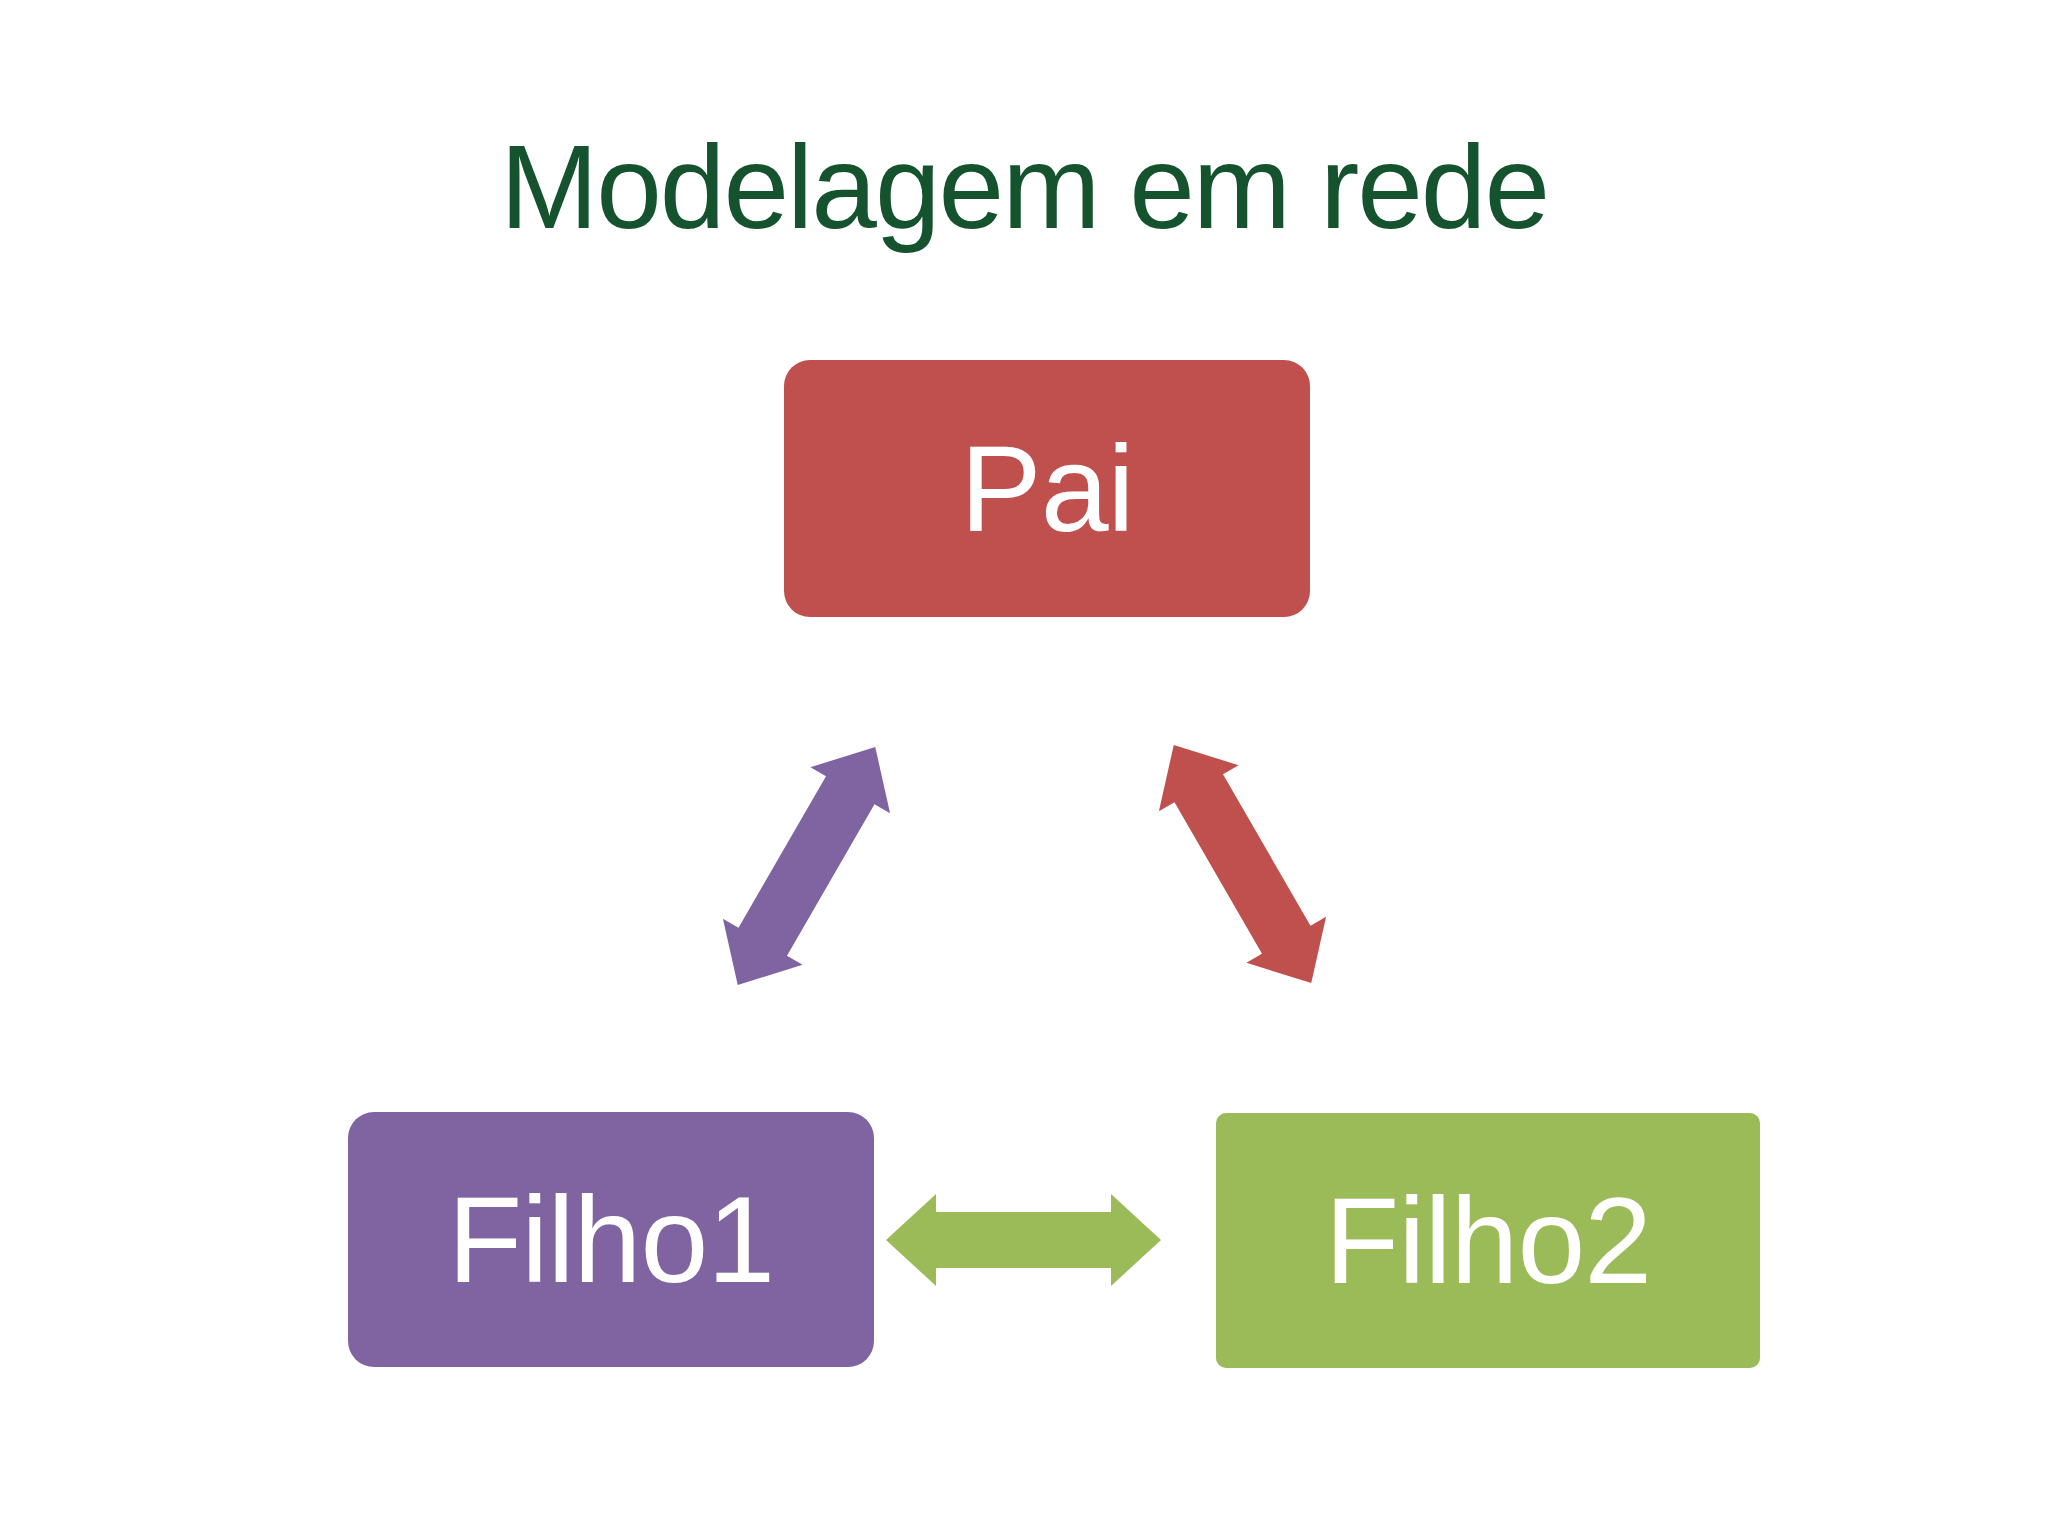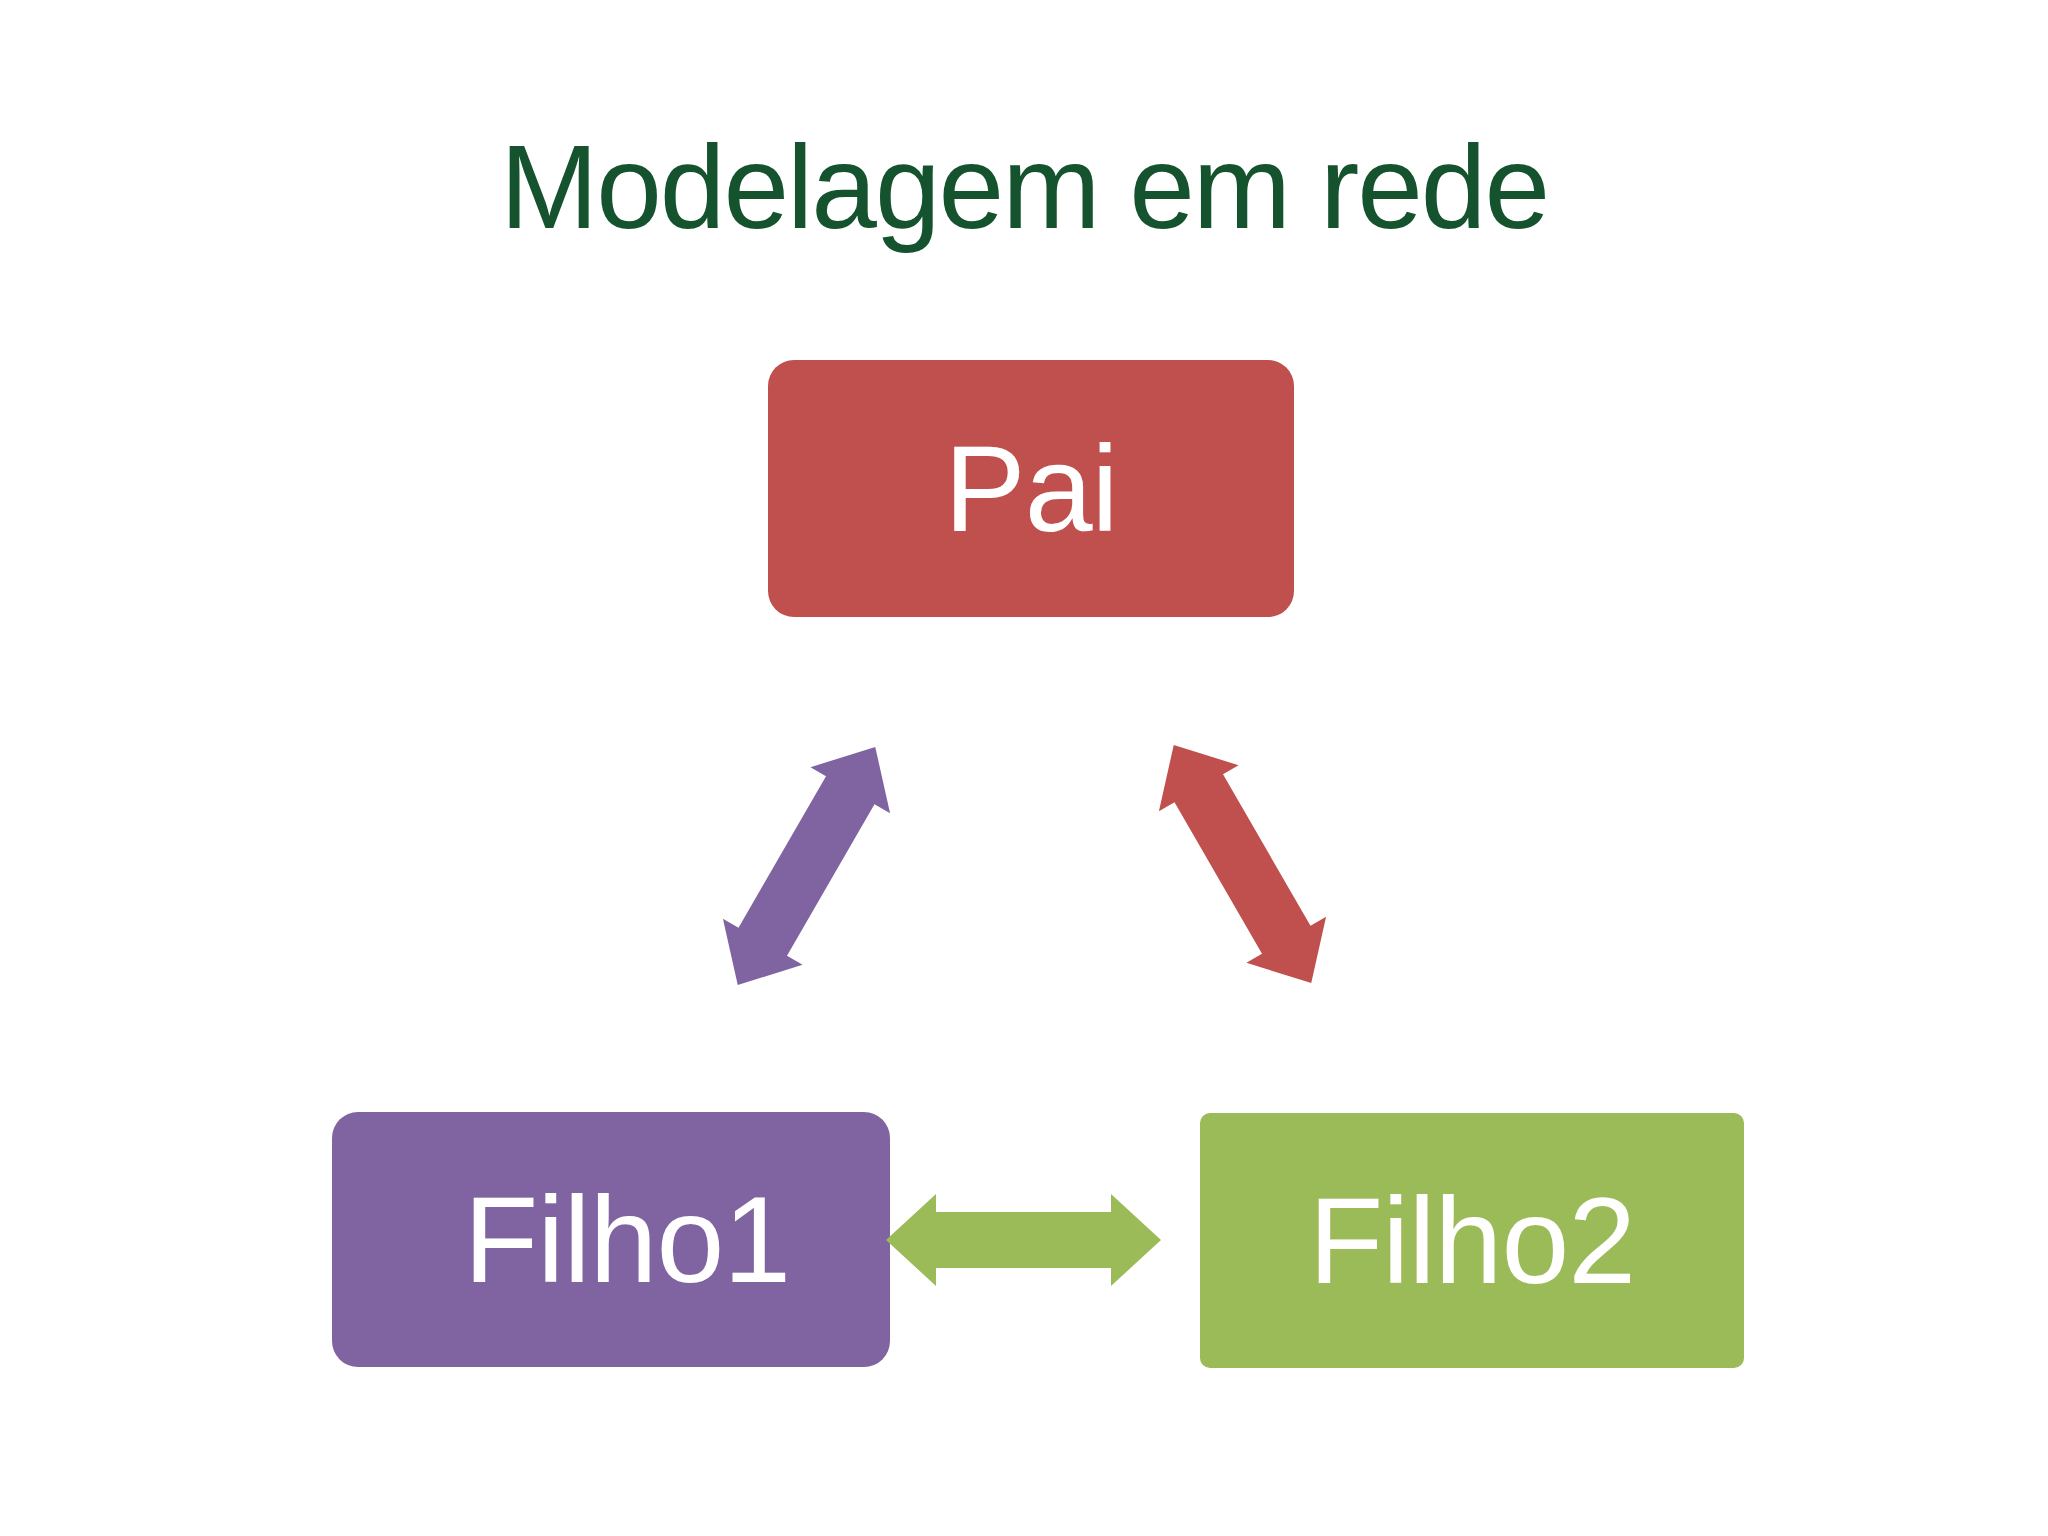--- a/index.html
+++ b/index.html
@@ -31,20 +31,21 @@
   .node {
     position: absolute;
     display: flex;
     align-items: center;
     justify-content: center;
     border-radius: 26px;
     color: #ffffff;
     font-size: 122px;
     font-weight: 400;
     letter-spacing: -1px;
+    margin-left: 16px;
   }
   .node-pai {
     left: 768px;
     top: 360px;
     width: 526px;
     height: 257px;
   }
   .node-filho1 {
     left: 332px;
     top: 1112px;
@@ -82,21 +83,21 @@
 <body>
 
 <div class="slide">
 
   <h1 class="slide-title">Modelagem em rede</h1>
 
   <div class="node node-pai" style="background-color: rgb(192, 80, 77);">
     <span>Pai</span>
   </div>
 
-  <div class="node node-filho1" style="background-color: rgb(128, 100, 162); padding-left: 32px;">
+  <div class="node node-filho1" style="background-color: rgb(128, 100, 162);">
     <span>Filho1</span>
   </div>
 
   <div class="node node-filho2" style="background-color: rgb(155, 187, 89);">
     <span>Filho2</span>
   </div>
 
   <svg class="edge edge-pai-filho1" viewBox="0 0 275 92">
     <polygon points="0,46 50,0 50,18 225,18 225,0 275,46 225,92 225,74 50,74 50,92" fill="#8064a2"></polygon>
   </svg>

